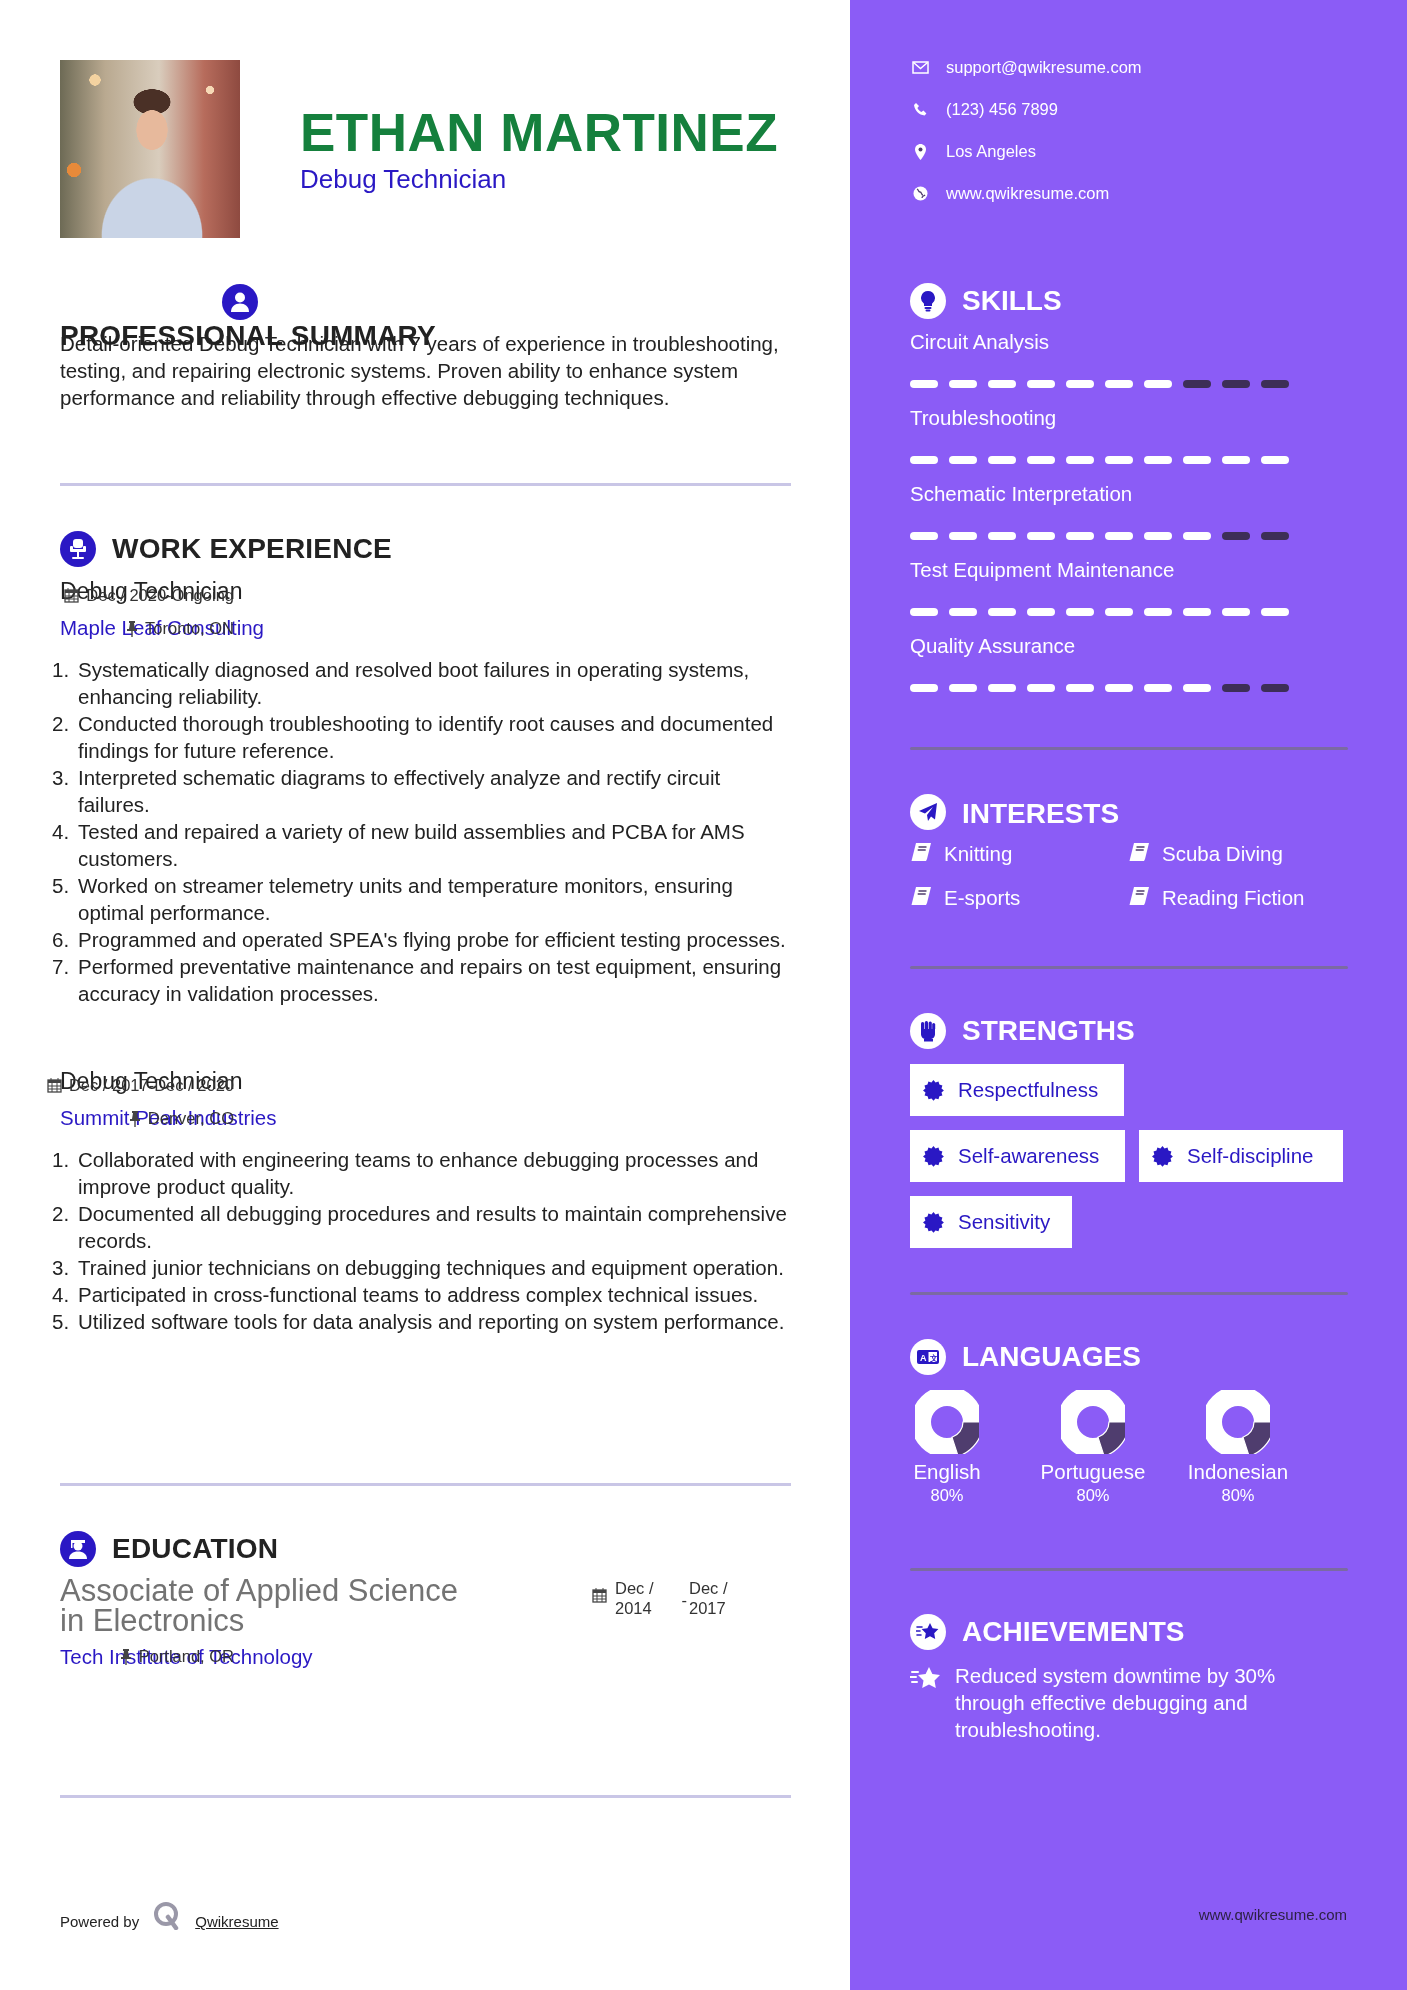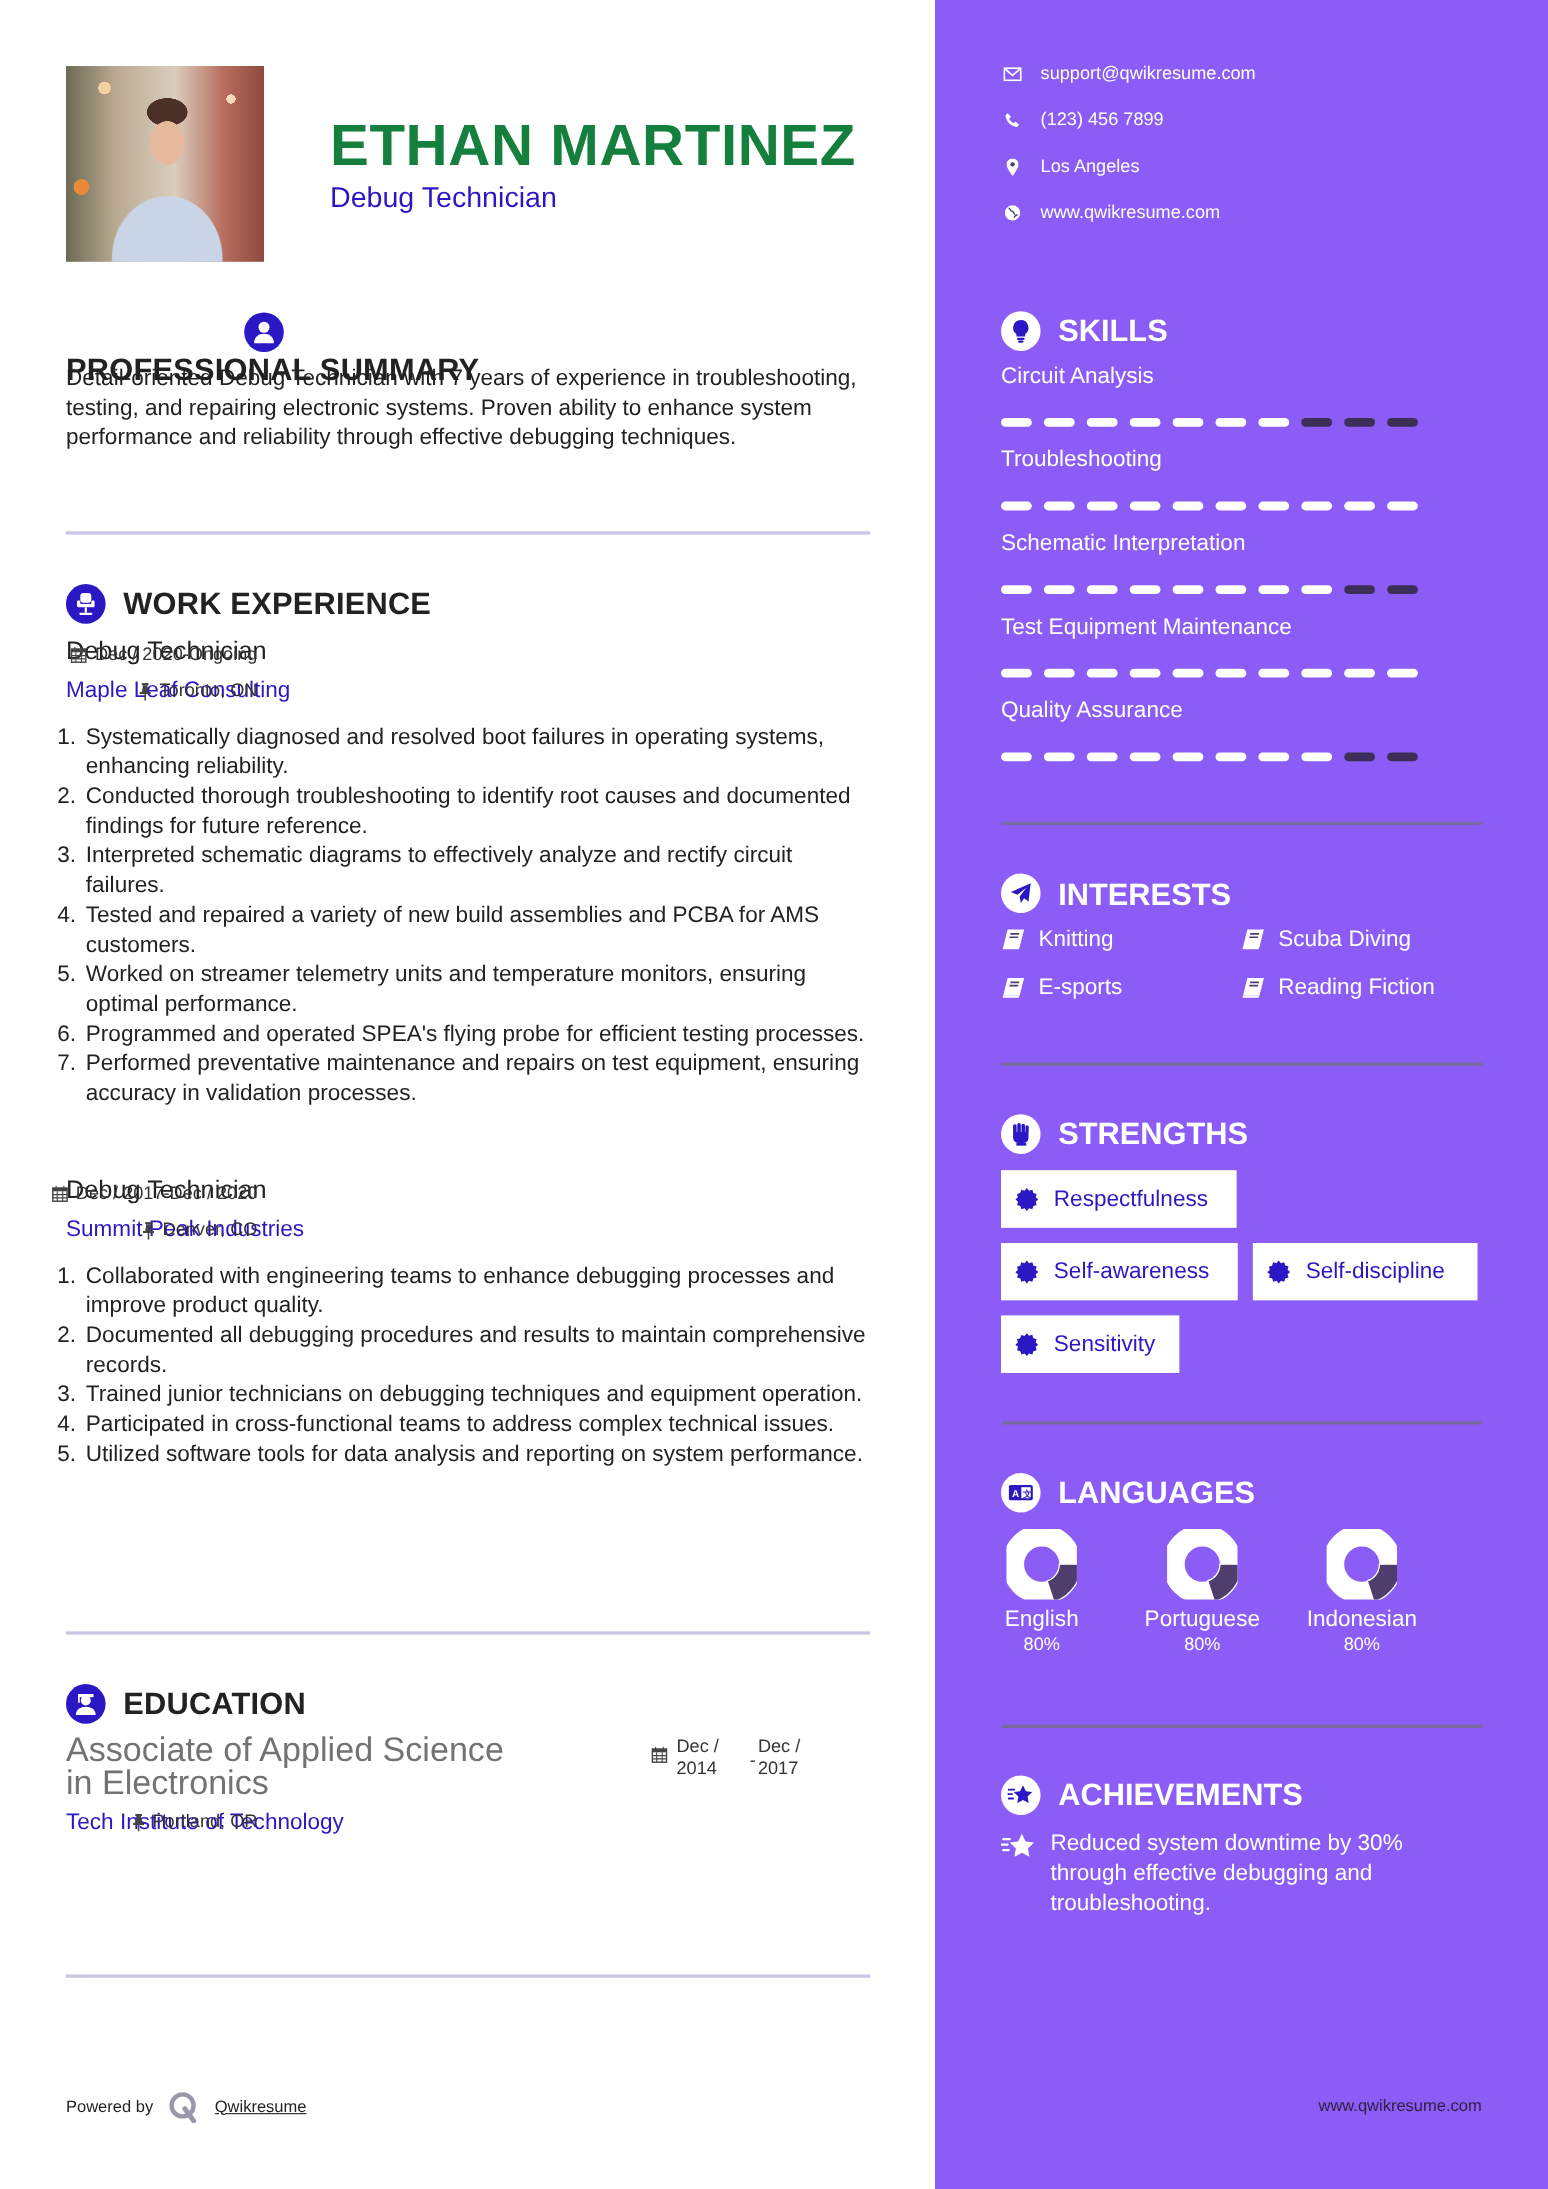--- a/index.html
+++ b/index.html
@@ -41,41 +41,41 @@
   .bullets li .num { width: 26px; flex: 0 0 26px; text-align: left; }
   .bullets li .txt { flex: 1 1 auto; }
 
   .edu-title { position: absolute; left: 60px; width: 420px; font-size: 31px; line-height: 30px; color: #737373; }
   .edu-dates { position: absolute; left: 592px; top: 1578px; display: flex; align-items: flex-start; font-size: 16.5px; line-height: 20px; color: #333333; }
   .edu-dates .cal { margin-top: 10px; margin-right: 8px; }
   .edu-dates .d1 { width: 60px; }
   .edu-dates .dash { width: 14px; margin-top: 12px; text-align: right; padding-right: 2px; }
   .edu-dates .d2 { width: 60px; }
 
-  .footer-left { position: absolute; left: 60px; top: 1900px; display: flex; align-items: center; font-size: 15px; color: #222222; }
+  .footer-left { position: absolute; left: 60px; top: 1900px; display: flex; align-items: flex-end; font-size: 15px; color: #222222; }
   .footer-left .q { margin: 0 14px 0 14px; }
   .footer-left .link { text-decoration: underline; color: #222222; }
 
   
   .right { position: absolute; left: 850px; top: 0; width: 557px; height: 1990px; background: #8b5cf6; color: #ffffff; }
   .contact-row { position: absolute; left: 60px; display: flex; align-items: center; font-size: 16.5px; color: #ffffff; white-space: nowrap; }
   .contact-row .ci { width: 20px; margin-right: 16px; display: flex; align-items: center; justify-content: center; }
 
   .rs-head { position: absolute; left: 60px; display: flex; align-items: center; height: 36px; }
   .rs-icon { width: 36px; height: 36px; border-radius: 50%; background: #ffffff; display: flex; align-items: center; justify-content: center; margin-right: 16px; }
   .rs-title { font-size: 28px; font-weight: 700; color: #ffffff; white-space: nowrap; }
 
   .skill-name { position: absolute; left: 60px; font-size: 20.5px; color: #ffffff; white-space: nowrap; }
   .skill-bar { position: absolute; left: 60px; display: flex; gap: 11px; }
   .skill-bar .seg { width: 28px; height: 8px; border-radius: 5px; background: #ffffff; }
   .skill-bar .seg.off { background: #3d2e57; }
 
   .divider-right { position: absolute; left: 60px; width: 438px; height: 3px; background: #7b6aa2; border-radius: 2px; }
 
-  .interest { position: absolute; display: flex; align-items: center; font-size: 20.5px; color: #ffffff; white-space: nowrap; }
+  .interest { position: absolute; display: flex; font-size: 20.5px; color: #ffffff; white-space: nowrap; }
   .interest .bi { margin-right: 12px; display: flex; }
 
   .chip { position: absolute; height: 52px; background: #ffffff; border: 1px solid #ffffff; display: flex; align-items: center; padding: 0 11px 0 12px; color: #2a18c4; font-size: 20.5px; white-space: nowrap; }
   .chip .badge { margin-right: 14px; display: flex; }
 
   .lang { position: absolute; width: 150px; text-align: center; }
   .lang .donut { display: block; margin: 0 auto; }
   .lang .lname { font-size: 20.5px; color: #ffffff; margin-top: 6px; }
   .lang .lpct { font-size: 16.5px; color: #ffffff; margin-top: 2px; }
 

